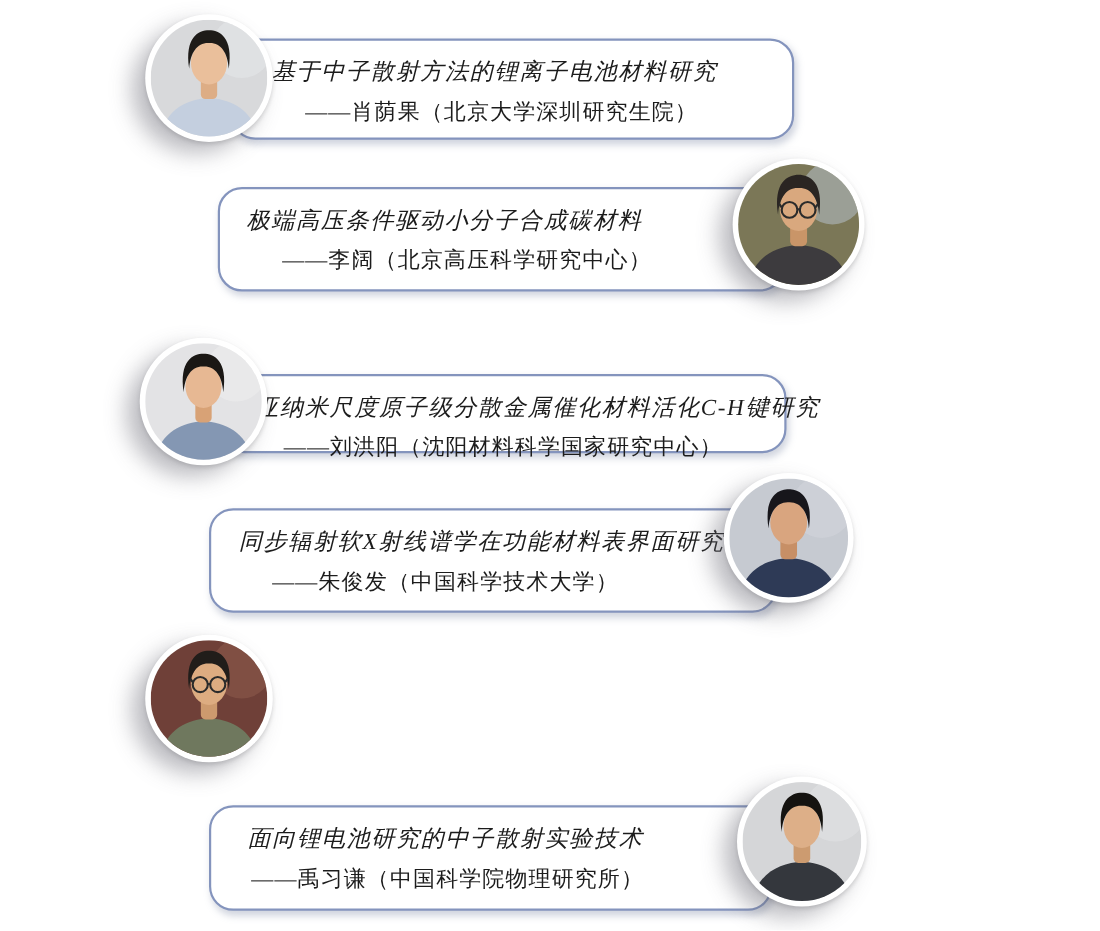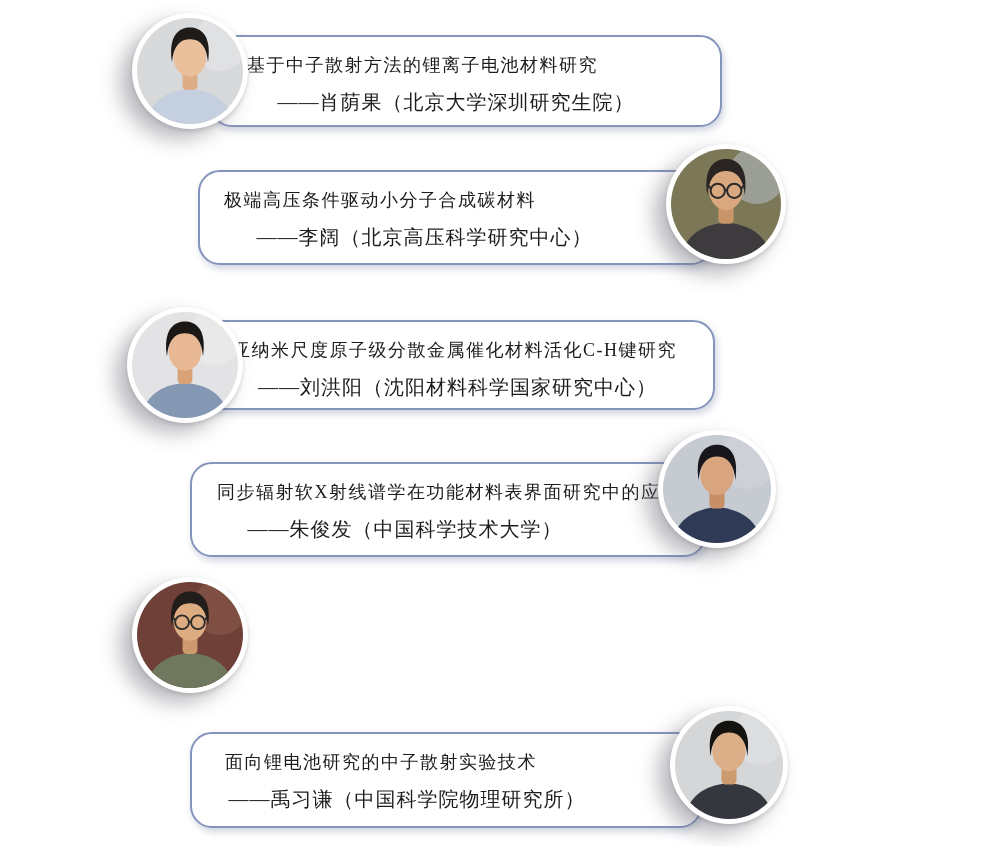--- a/index.html
+++ b/index.html
@@ -6,40 +6,40 @@
   .canvas{
     position:relative;width:1000px;height:846px;background:#ffffff;overflow:hidden;
     font-family:"Liberation Serif","DejaVu Serif",serif;color:#1c1c1c;
   }
   .entry{position:absolute;inset:0;pointer-events:none;}
   .box{
     position:absolute;background:#ffffff;border:2px solid #8494bd;border-radius:22px;
     box-shadow:2px 4px 7px rgba(135,145,170,.38);box-sizing:border-box;
     display:flex;flex-direction:column;z-index:1;
   }
-  .title{margin:14px 18px 0 30px;font-size:18px;letter-spacing:1.5px;line-height:28px;white-space:nowrap;}
+  .title{margin:14px 18px 0 30px;font-size:21px;letter-spacing:1.5px;line-height:28px;white-space:nowrap;font-style:italic;}
   .speaker{margin-top:9px;text-align:center;font-size:20px;letter-spacing:1px;line-height:28px;white-space:nowrap;}
   .photo{
     position:absolute;border-radius:50%;background:#ffffff;padding:5px;box-sizing:border-box;
     box-shadow:-12px 10px 20px rgba(104,104,116,.45),0 2px 4px rgba(0,0,0,.15);z-index:2;
   }
   .photo svg{width:100%;height:100%;border-radius:50%;display:block;}
 
   .e1 .photo{left:132px;top:13px;width:116px;height:116px;}
   .e1 .box{left:210px;top:35px;width:512px;height:92px;}
   .e1 .title{margin-left:35px;}
   .e1 .speaker{padding-right:20px;}
 
   .e2 .photo{left:666px;top:144px;width:120px;height:120px;}
   .e2 .box{left:198px;top:170px;width:515px;height:95px;}
   .e2 .title{margin-left:24px;}
   .e2 .speaker{padding-right:62px;}
 
   .e3 .photo{left:127px;top:307px;width:116px;height:116px;}
-  .e3 .box{left:200px;top:320px;width:515px;height:90px;}
+  .e3 .box{left:200px;top:340px;width:515px;height:72px;}
   .e3 .title{margin-left:30px;}
   .e3 .speaker{}
 
   .e4 .photo{left:658px;top:430px;width:118px;height:118px;}
   .e4 .box{left:190px;top:462px;width:516px;height:95px;}
   .e4 .title{margin-left:25px;}
   .e4 .speaker{padding-right:86px;}
 
   .e5 .photo{left:132px;top:577px;width:116px;height:116px;}
   .e5 .box{left:210px;top:597px;width:513px;height:93px;}

